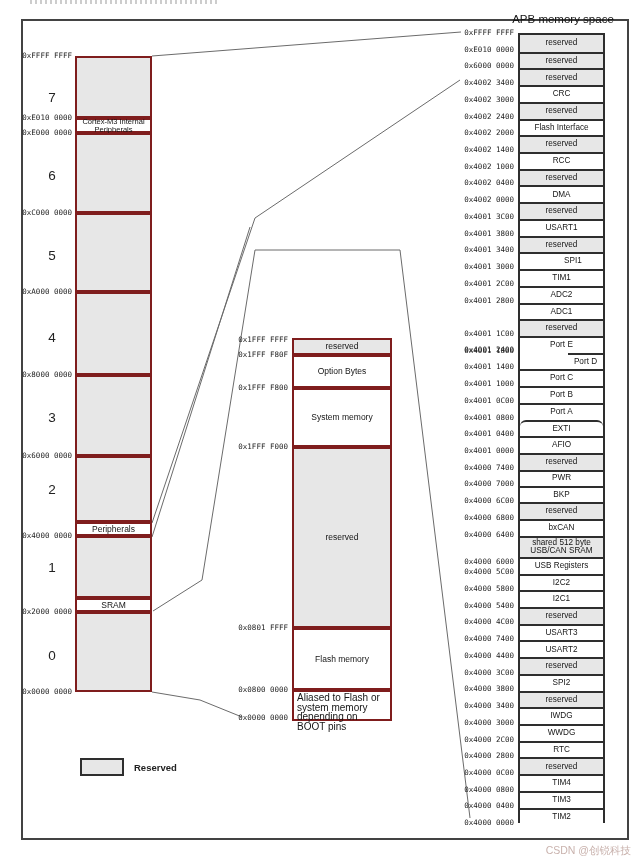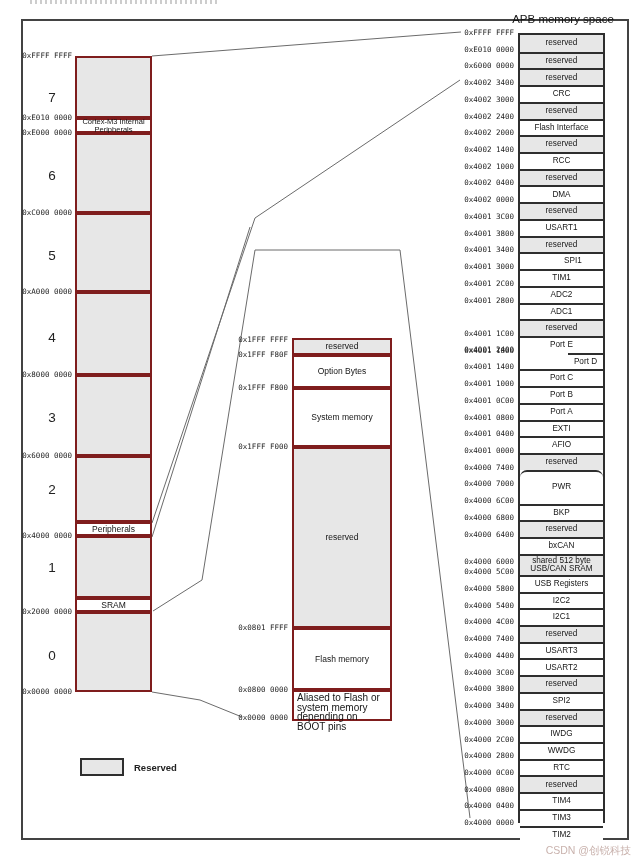--- a/index.html
+++ b/index.html
@@ -70,24 +70,24 @@
       <div class="apb-row" style="height: 16.72px; padding-left: 24px;">SPI1</div>
       <div class="apb-row" style="height: 16.72px;">TIM1</div>
       <div class="apb-row" style="height: 16.72px;">ADC2</div>
       <div class="apb-row" style="height: 16.72px;">ADC1</div>
       <div class="apb-row reserved" style="height: 16.72px;">reserved</div>
       <div class="apb-row" style="height: 16.72px;">Port E</div>
       <div class="apb-row" style="height: 16.72px; margin-left: 48px;">Port D</div>
       <div class="apb-row" style="height: 16.72px;">Port C</div>
       <div class="apb-row" style="height: 16.72px;">Port B</div>
       <div class="apb-row" style="height: 16.72px;">Port A</div>
-      <div class="apb-row" style="height: 16.72px;">EXTI</div>
+      <div class="apb-row" style="height: 16.72px; border-radius: 6px;">EXTI</div>
       <div class="apb-row" style="height: 16.72px;">AFIO</div>
       <div class="apb-row reserved" style="height: 16.72px;">reserved</div>
-      <div class="apb-row" style="height: 34px; border-radius: 7px;">PWR</div>
+      <div class="apb-row" style="height: 16px;">PWR</div>
       <div class="apb-row" style="height: 16.72px;">BKP</div>
       <div class="apb-row reserved" style="height: 16.72px;">reserved</div>
       <div class="apb-row" style="height: 16.72px;">bxCAN</div>
       <div class="apb-row reserved" style="height: 21px;">shared 512 byte USB/CAN SRAM</div>
       <div class="apb-row" style="height: 16.72px;">USB Registers</div>
       <div class="apb-row" style="height: 16.72px;">I2C2</div>
       <div class="apb-row" style="height: 16.72px;">I2C1</div>
       <div class="apb-row reserved" style="height: 16.72px;">reserved</div>
       <div class="apb-row" style="height: 16.72px;">USART3</div>
       <div class="apb-row" style="height: 16.72px;">USART2</div>

